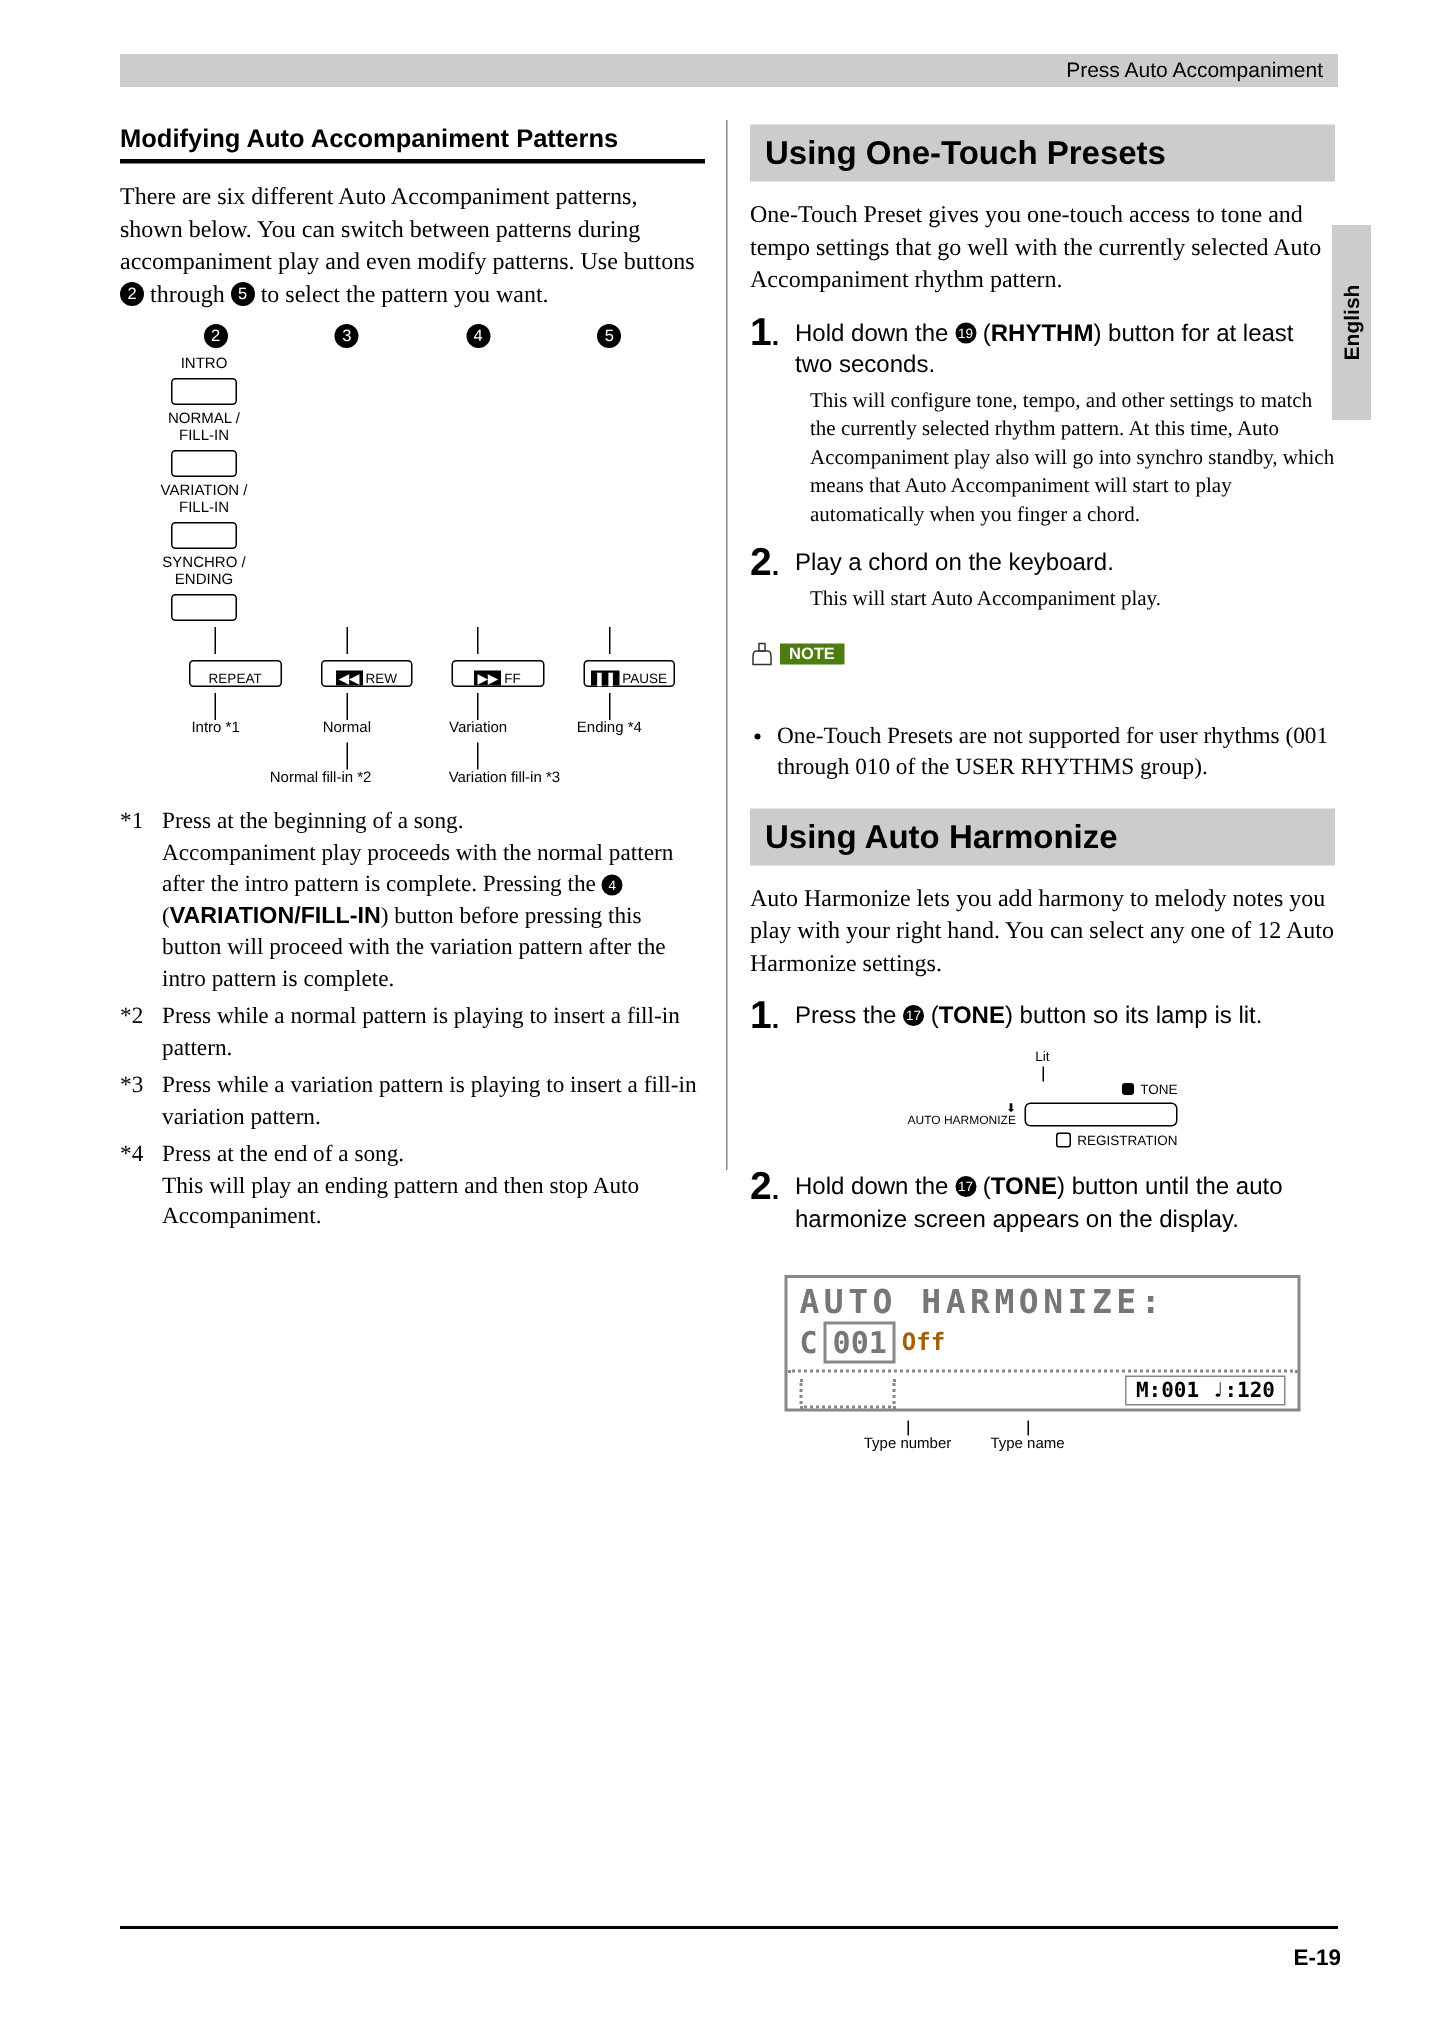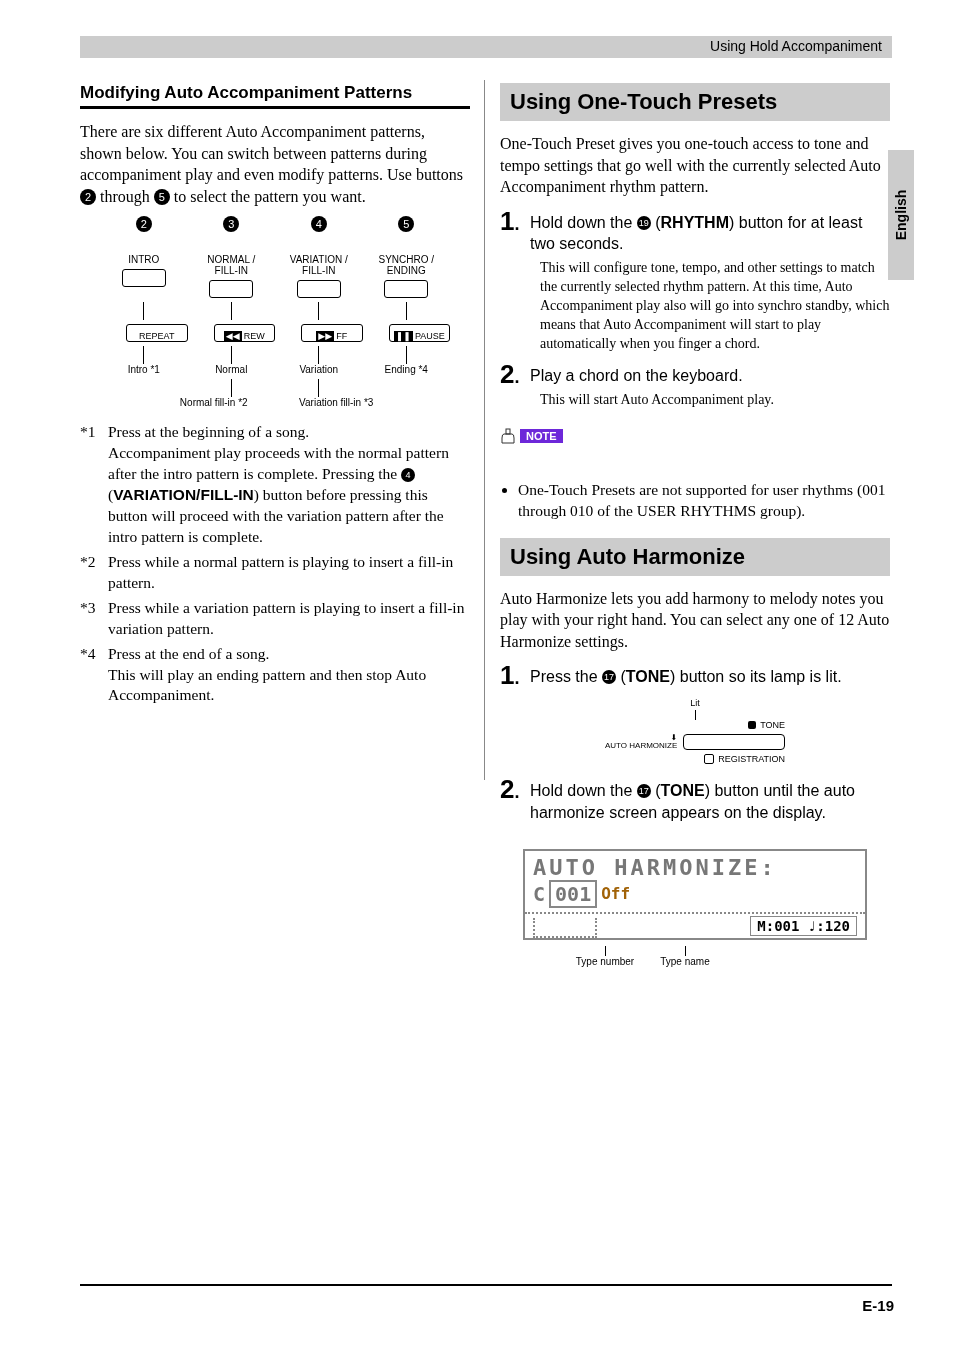--- a/index.html
+++ b/index.html
@@ -150,21 +150,21 @@
     font-family: Georgia,serif;
     font-size:14px;
     line-height:1.35;
     margin: 2px 0 8px 40px;
   }
   .note-tag {
     display:inline-flex;align-items:center;
     margin: 10px 0 4px 0;
   }
   .note-tag .nbox {
-    background:#6d28d9;color:#fff;
+    background:#4d7c0f;color:#fff;
     font-family:Arial,sans-serif;
     font-size:11px;font-weight:bold;
     padding:1px 6px;
     margin-left:4px;
   }
   .note-list {
     font-size:15.5px;
     line-height:1.35;
     padding-left:14px;
     margin-top:32px;
@@ -236,21 +236,21 @@
     left:484px;
     height:700px;
     border-left:1px solid #888;
   }
   svg { display:block; }
 </style>
 </head>
 <body>
 
 <div class="header-bar">
-  <span class="title">Using Hold Accompaniment</span>
+  <span class="title">Press Auto Accompaniment</span>
 </div>
 
 <div class="side-tab">
   <span>English</span>
 </div>
 
 <div class="col-div"></div>
 
 <div class="col col-left">
   <div class="sub-heading">Modifying Auto Accompaniment Patterns</div>
@@ -259,21 +259,21 @@
     <span>There are six different Auto Accompaniment patterns, shown below. You can switch between patterns during accompaniment play and even modify patterns. Use buttons </span><span class="circ">2</span><span> through </span><span class="circ">5</span><span> to select the pattern you want.</span>
   </p>
 
   <div class="diagram">
     <div class="drow">
       <div style="width:72px;"><span class="circ">2</span></div>
       <div style="width:72px;"><span class="circ">3</span></div>
       <div style="width:72px;"><span class="circ">4</span></div>
       <div style="width:72px;"><span class="circ">5</span></div>
     </div>
-    <div class="drow" style="margin-top:21px;">
+    <div class="drow" style="margin-top:4px;flex-direction:column;">
       <div style="width:72px;">
           <div>INTRO</div>
           <div class="btnbox"></div>
         </div>
       <div style="width:72px;">
           <div>NORMAL / FILL-IN</div>
           <div class="btnbox"></div>
         </div>
       <div style="width:72px;">
           <div>VARIATION / FILL-IN</div>

